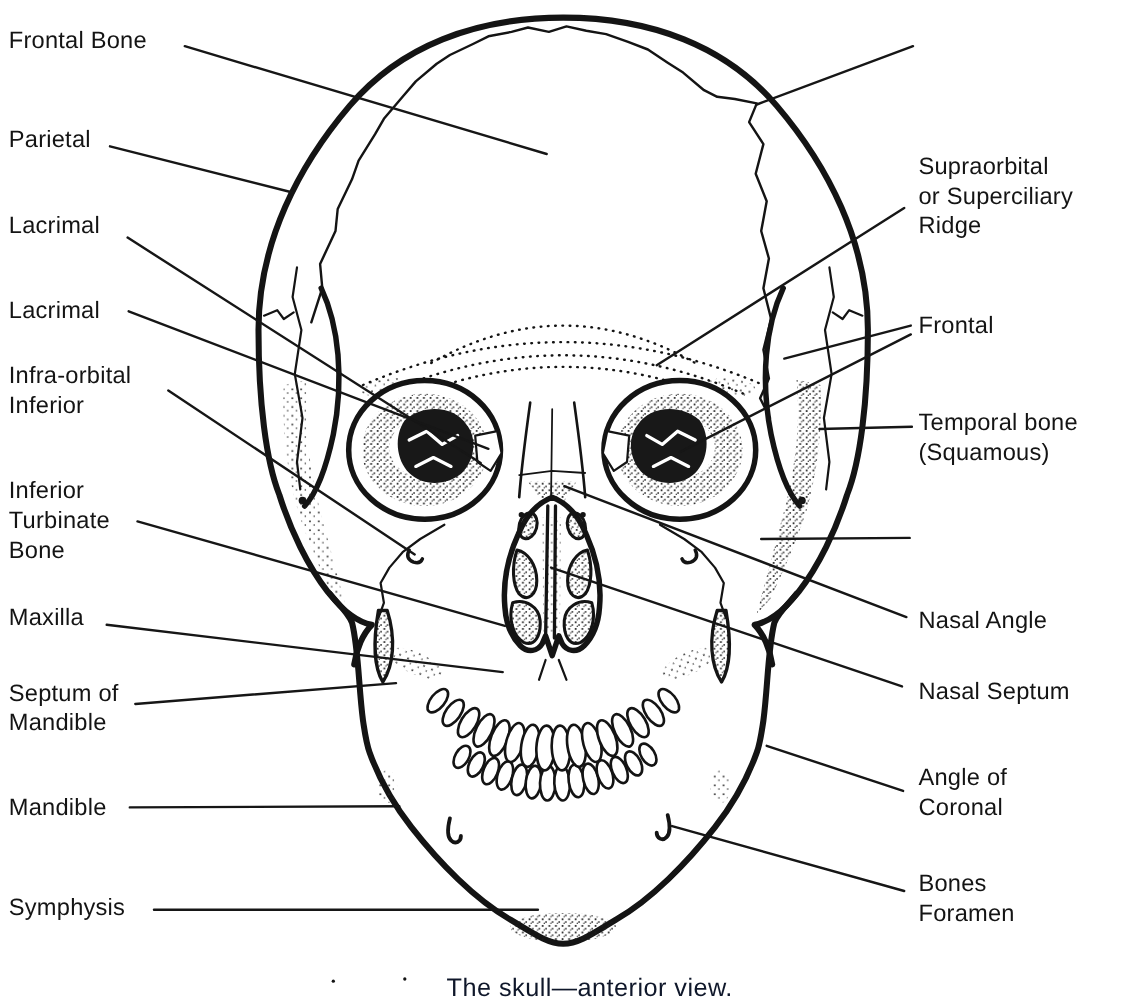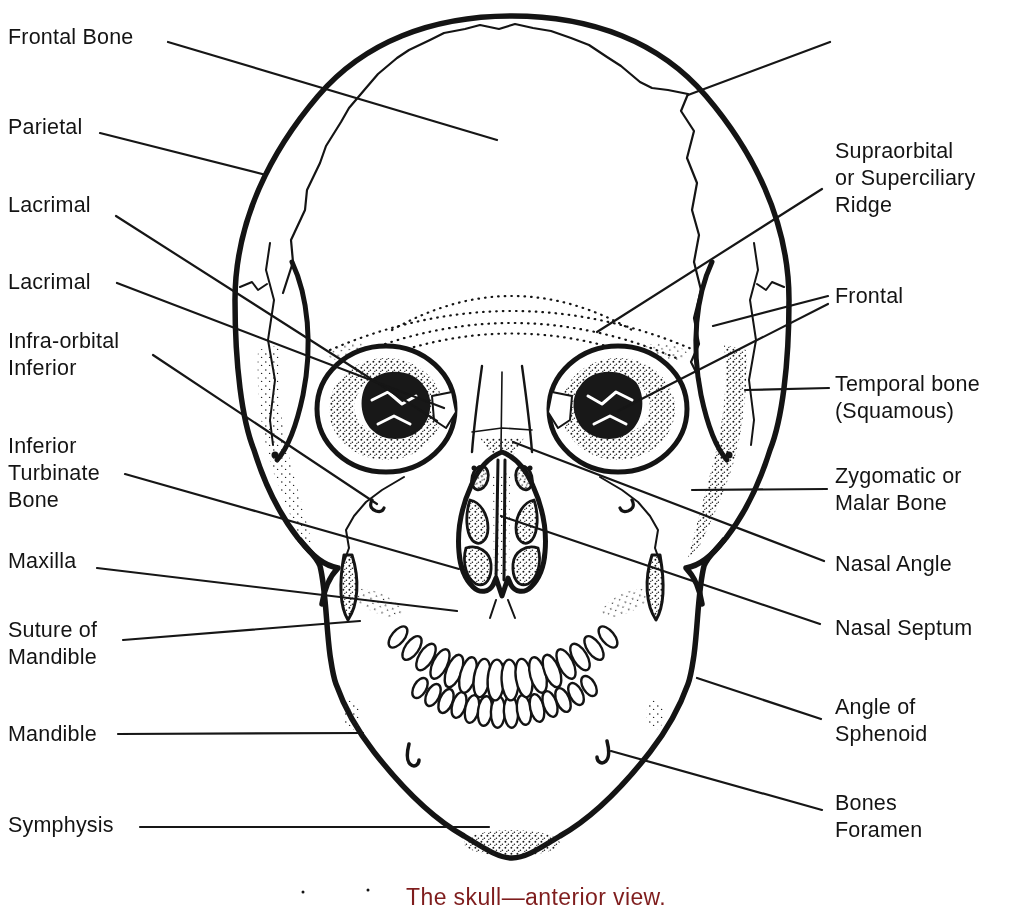--- a/index.html
+++ b/index.html
@@ -9,21 +9,21 @@
     position:relative;overflow:hidden;color:#141414;
   }
   .stage{position:absolute;inset:0;width:1024px;height:864px;}
   svg{position:absolute;left:0;top:0;}
   .label{
     position:absolute;font-size:21.5px;line-height:27px;
     letter-spacing:.2px;white-space:pre-line;color:#141414;
   }
   .caption{
     position:absolute;left:406px;top:884px;font-size:23px;
-    letter-spacing:.4px;color:#7f1d1d;
+    letter-spacing:.4px;color:#0f172a;
   }
 </style>
 </head>
 <body>
 
 <div class="stage">
 
 <svg width="1024" height="914" viewBox="0 0 1024 914">
   <defs>
     <pattern id="stip" patternUnits="userSpaceOnUse" width="6" height="6">
@@ -198,35 +198,33 @@
 <div class="label" style="left:8px;top:24px">Frontal Bone</div>
 <div class="label" style="left:8px;top:114px">Parietal</div>
 <div class="label" style="left:8px;top:192px">Lacrimal</div>
 <div class="label" style="left:8px;top:269px">Lacrimal</div>
 <div class="label" style="left:8px;top:328px">Infra-orbital
 Inferior</div>
 <div class="label" style="left:8px;top:433px">Inferior
 Turbinate
 Bone</div>
 <div class="label" style="left:8px;top:548px">Maxilla</div>
-<div class="label" style="left:8px;top:617px">Suture of
+<div class="label" style="left:8px;top:617px">Septum of
 Mandible</div>
 <div class="label" style="left:8px;top:721px">Mandible</div>
 <div class="label" style="left:8px;top:812px">Symphysis</div>
 
 <div class="label" style="left:835px;top:138px">Supraorbital
 or Superciliary
 Ridge</div>
 <div class="label" style="left:835px;top:283px">Frontal</div>
 <div class="label" style="left:835px;top:371px">Temporal bone
 (Squamous)</div>
-<div class="label" style="left:835px;top:463px">Zygomatic or
-Malar Bone</div>
 <div class="label" style="left:835px;top:551px">Nasal Angle</div>
 <div class="label" style="left:835px;top:615px">Nasal Septum</div>
 <div class="label" style="left:835px;top:694px">Angle of
-Sphenoid</div>
+Coronal</div>
 <div class="label" style="left:835px;top:790px">Bones
 Foramen</div>
 
 <div class="caption">The skull—anterior view.</div>
 
 </div>
 
 </body></html>

